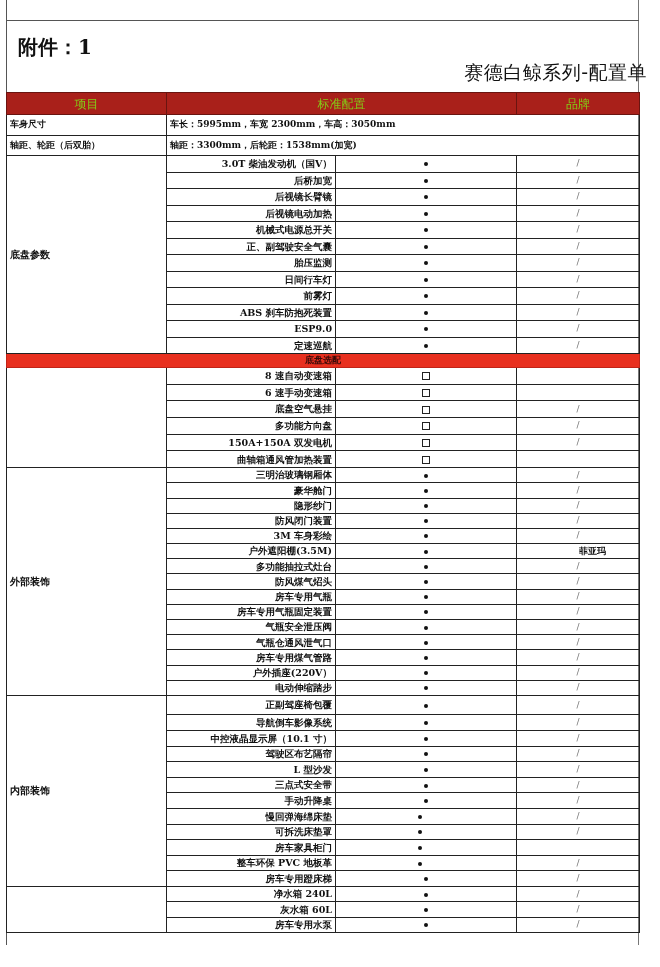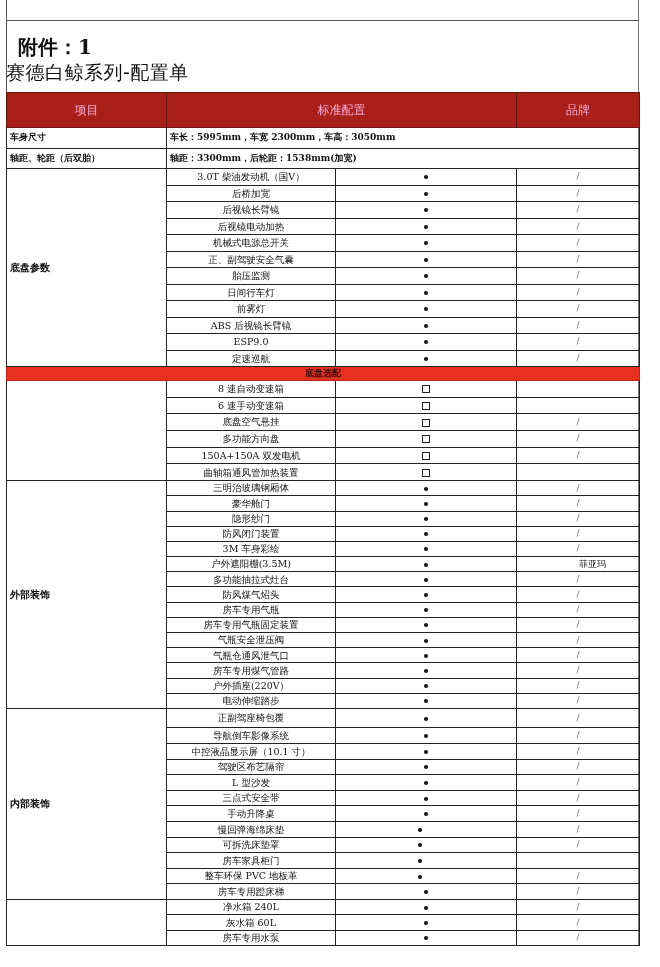--- a/index.html
+++ b/index.html
@@ -2,34 +2,34 @@
 <html><head>
 <meta charset="utf-8">
 <style>
   * { box-sizing: border-box; margin: 0; padding: 0; }
   html, body { width: 660px; height: 967px; background: #ffffff; overflow: hidden; }
   body { position: relative; font-family: "DejaVu Serif", "Liberation Serif", serif; color: #111; }
   .frame-left { position: absolute; left: 6px; top: 0; width: 1px; height: 945px; background: #555; }
   .frame-right { position: absolute; left: 638px; top: 0; width: 1px; height: 945px; background: #777; }
   .frame-top-line { position: absolute; left: 6px; top: 20px; width: 633px; height: 1px; background: #555; }
   .attach { position: absolute; left: 18px; top: 34px; font-size: 20px; font-weight: bold; }
-  .title { position: absolute; left: 6px; width: 633px; top: 60px; text-align: left; font-size: 19px; font-family: "DejaVu Sans", "Liberation Sans", sans-serif; letter-spacing: 0.5px; }
+  .title { position: absolute; left: 14px; width: 633px; top: 60px; text-align: right; font-size: 19px; font-family: "DejaVu Sans", "Liberation Sans", sans-serif; letter-spacing: 0.5px; }
 
   table.spec { position: absolute; left: 6px; top: 92px; width: 633px; border-collapse: collapse; table-layout: fixed; font-size: 9.5px; }
   table.spec td, table.spec th { border: 1px solid #222; padding: 0 3px; line-height: 1; overflow: hidden; white-space: nowrap; }
   col.c1 { width: 160px; } col.c2 { width: 169px; } col.c3 { width: 181px; } col.c4 { width: 123px; }
 
-  tr.head th { background: #a9201a; color: #f9a8d4; font-weight: normal; font-size: 12px; height: 35px; font-family: "DejaVu Sans", "Liberation Sans", sans-serif; border-color: #6a1410; }
+  tr.head th { background: #a9201a; color: #84cc16; font-weight: normal; font-size: 12px; height: 22px; font-family: "DejaVu Sans", "Liberation Sans", sans-serif; border-color: #6a1410; }
   tr.dim td { height: 20.5px; font-weight: bold; font-size: 9px; }
   td.center { text-align: left; }
   td.cat { text-align: left; font-weight: bold; font-size: 10px; }
-  td.item { font-weight: normal; text-align: center; }
+  td.item { font-weight: bold; text-align: right; }
   td.mark { text-align: center; font-size: 10px; }
   td.brand { text-align: center; color: #777; font-size: 9px; }
-  td.brand.named { color: #111; font-weight: normal; padding-left: 32px; }
+  td.brand.named { color: #111; font-weight: bold; padding-left: 32px; }
   tr.section td { background: #e8301f; text-align: center; font-weight: bold; font-size: 9px; height: 14px; color: #3a0a08; border-color: #c02418; }
   .box { display: inline-block; width: 8px; height: 8px; border: 1px solid #222; vertical-align: middle; }
   .dot { display: inline-block; width: 4px; height: 4px; border-radius: 50%; background: #111; vertical-align: middle; }
   .dot.offset { position: relative; left: -6px; }
 
   tr.r-chassis td { height: 16.5px; }
   tr.r-opt td { height: 16.7px; }
   tr.r-ext td { height: 15.2px; margin-top: 12px; }
   tr.r-int td { height: 15.6px; }
   tr.r-int.tall td { height: 19.5px; }
@@ -109,21 +109,21 @@
         <td class="item">日间行车灯</td>
         <td class="mark"><span class="dot"></span></td>
         <td class="brand">/</td>
       </tr>
       <tr class="r-chassis">
         <td class="item">前雾灯</td>
         <td class="mark"><span class="dot"></span></td>
         <td class="brand">/</td>
       </tr>
       <tr class="r-chassis">
-        <td class="item">ABS 后视镜长臂镜</td>
+        <td class="item">ABS 刹车防抱死装置</td>
         <td class="mark"><span class="dot"></span></td>
         <td class="brand">/</td>
       </tr>
       <tr class="r-chassis">
         <td class="item">ESP9.0</td>
         <td class="mark"><span class="dot"></span></td>
         <td class="brand">/</td>
       </tr>
       <tr class="r-chassis">
         <td class="item">定速巡航</td>

